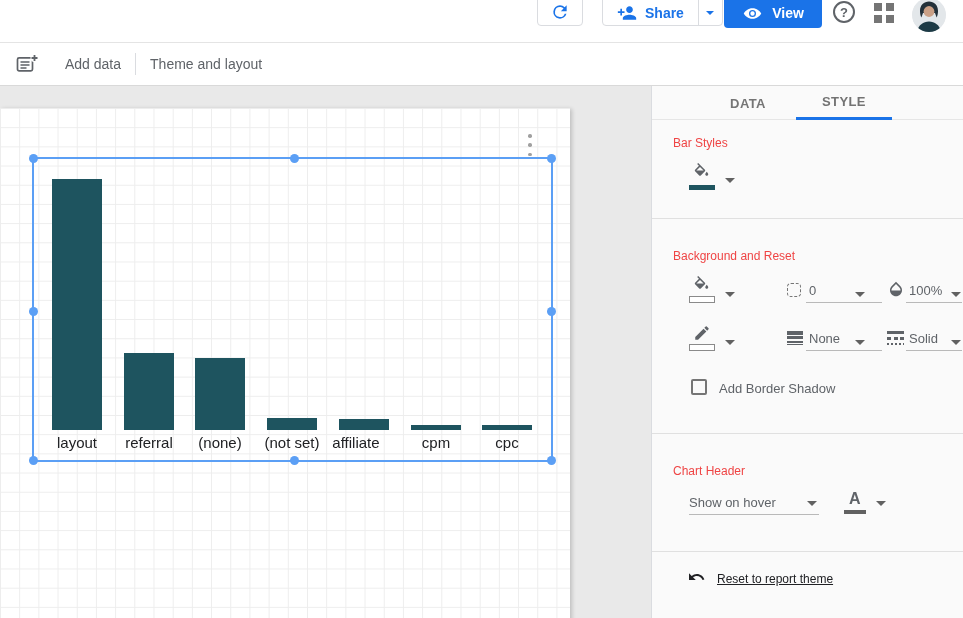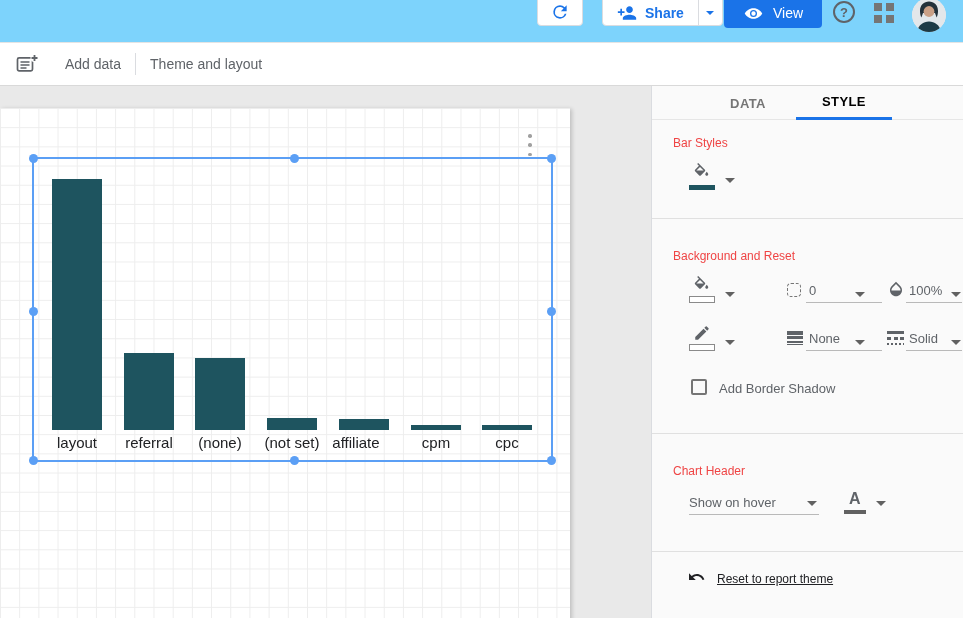--- a/index.html
+++ b/index.html
@@ -1,28 +1,28 @@
 <!DOCTYPE html>
 <html><head>
 <meta charset="utf-8">
 <style>
   * { margin:0; padding:0; box-sizing:border-box; }
   html,body { width:963px; height:618px; overflow:hidden; }
   body { font-family:"Liberation Sans", sans-serif; position:relative; background:#e9e9e9; }
 
   
-  .topbar { position:absolute; left:0; top:0; width:963px; height:43px; background:#7dd3fc; border-bottom:1px solid #e4e4e4; overflow:hidden; z-index:30; }
+  .topbar { position:absolute; left:0; top:0; width:963px; height:43px; background:#ffffff; border-bottom:1px solid #e4e4e4; overflow:hidden; z-index:30; }
   .iconbtn { position:absolute; display:flex; align-items:center; justify-content:center; background:#fff; border:1px solid #dadce0; border-radius:4px; cursor:pointer; }
   .refresh-btn { left:537px; top:-12px; width:46px; height:38px; }
   .share-group { position:absolute; left:602px; top:-12px; height:38px; display:flex; align-items:center; background:#fff; border:1px solid #dadce0; border-radius:4px; }
   .share-main { display:flex; align-items:center; gap:8px; padding:0 14px; height:100%; cursor:pointer; }
   .share-label { color:#1a73e8; font-size:14px; font-weight:bold; }
   .share-caret { width:24px; height:100%; display:flex; align-items:center; justify-content:center; border-left:1px solid #dadce0; cursor:pointer; }
   .view-btn { position:absolute; left:724px; top:-12px; width:98px; height:40px; background:#1a73e8; border:none; border-radius:4px; display:flex; align-items:center; justify-content:center; gap:9px; cursor:pointer; }
-  .view-label { color:#fff; font-size:14px; font-weight:normal; }
+  .view-label { color:#fff; font-size:14px; font-weight:bold; }
   .help-btn { position:absolute; left:833px; top:1px; width:22px; height:22px; border:2px solid #5f6368; border-radius:50%; color:#5f6368; font-size:13px; font-weight:bold; display:flex; align-items:center; justify-content:center; cursor:pointer; }
   .apps-btn { position:absolute; left:874px; top:3px; width:20px; height:20px; display:grid; grid-template-columns:8px 8px; grid-template-rows:8px 8px; gap:4px; cursor:pointer; }
   .apps-btn i { background:#757575; display:block; }
   .avatar { position:absolute; left:912px; top:-2px; width:34px; height:34px; border-radius:50%; overflow:hidden; cursor:pointer; background:#e8eaed; }
 
   
   .menubar { position:absolute; left:0; top:43px; width:963px; height:43px; background:#fff; border-bottom:1px solid #d9d9d9; display:flex; align-items:center; z-index:29; }
   .menu-item { display:flex; align-items:center; gap:26px; color:#5f6368; font-size:14px; padding:0 14px; height:100%; cursor:pointer; }
   .menu-item:first-child { padding-left:16px; }
   .vdiv { width:1px; height:22px; background:#dadce0; }
@@ -37,21 +37,21 @@
   .bar-label { position:absolute; width:84px; text-align:center; font-size:15px; color:#202124; }
   .dots-menu { position:absolute; left:524px; top:26px; width:12px; height:22px; display:flex; flex-direction:column; align-items:center; justify-content:space-between; cursor:pointer; }
   .dots-menu i { width:3.5px; height:3.5px; border-radius:50%; background:#a0a0a0; }
   .selection { position:absolute; left:32px; top:49px; width:521px; height:305px; border:2px solid #5b9ff5; }
   .handle { position:absolute; width:9px; height:9px; border-radius:50%; background:#5b9ff5; cursor:pointer; }
 
   
   .panel { position:absolute; left:651px; top:86px; width:312px; height:532px; background:#fafafa; border-left:1px solid #dadce0; z-index:20; }
   .tabs { position:absolute; left:0; top:0; width:312px; height:34px; border-bottom:1px solid #e6e6e6; }
   .tab { position:absolute; top:0; height:34px; width:96px; display:flex; align-items:center; justify-content:center; font-size:13px; font-weight:bold; letter-spacing:.4px; color:#757575; cursor:pointer; }
-  .tab.active { color:#000000; border-bottom:3px solid #1a73e8; }
+  .tab.active { color:#737373; border-bottom:3px solid #1a73e8; }
   .sec-title { position:absolute; font-size:12px; color:#ef4444; }
   .pdiv { position:absolute; left:0; width:312px; height:1px; background:#e0e0e0; }
   .caret { position:absolute; width:0; height:0; border-left:5px solid transparent; border-right:5px solid transparent; border-top:5px solid #616161; cursor:pointer; }
   .field-val { position:absolute; font-size:13px; color:#5f6368; cursor:pointer; }
   .underline { position:absolute; height:1px; background:#b9b9b9; }
   .swatch-btn { position:absolute; width:27px; height:27px; display:flex; flex-direction:column; align-items:center; justify-content:space-between; cursor:pointer; }
   .swatch { width:26px; height:5px; }
   .swatch.outline { background:#fff; border:1px solid #8a8a8a; height:7px; }
   .radius-ic { position:absolute; width:14px; height:14px; border:1.6px dashed #757575; border-radius:4px; }
   .weight-ic { position:absolute; width:16px; height:14px; display:flex; flex-direction:column; justify-content:space-between; }

